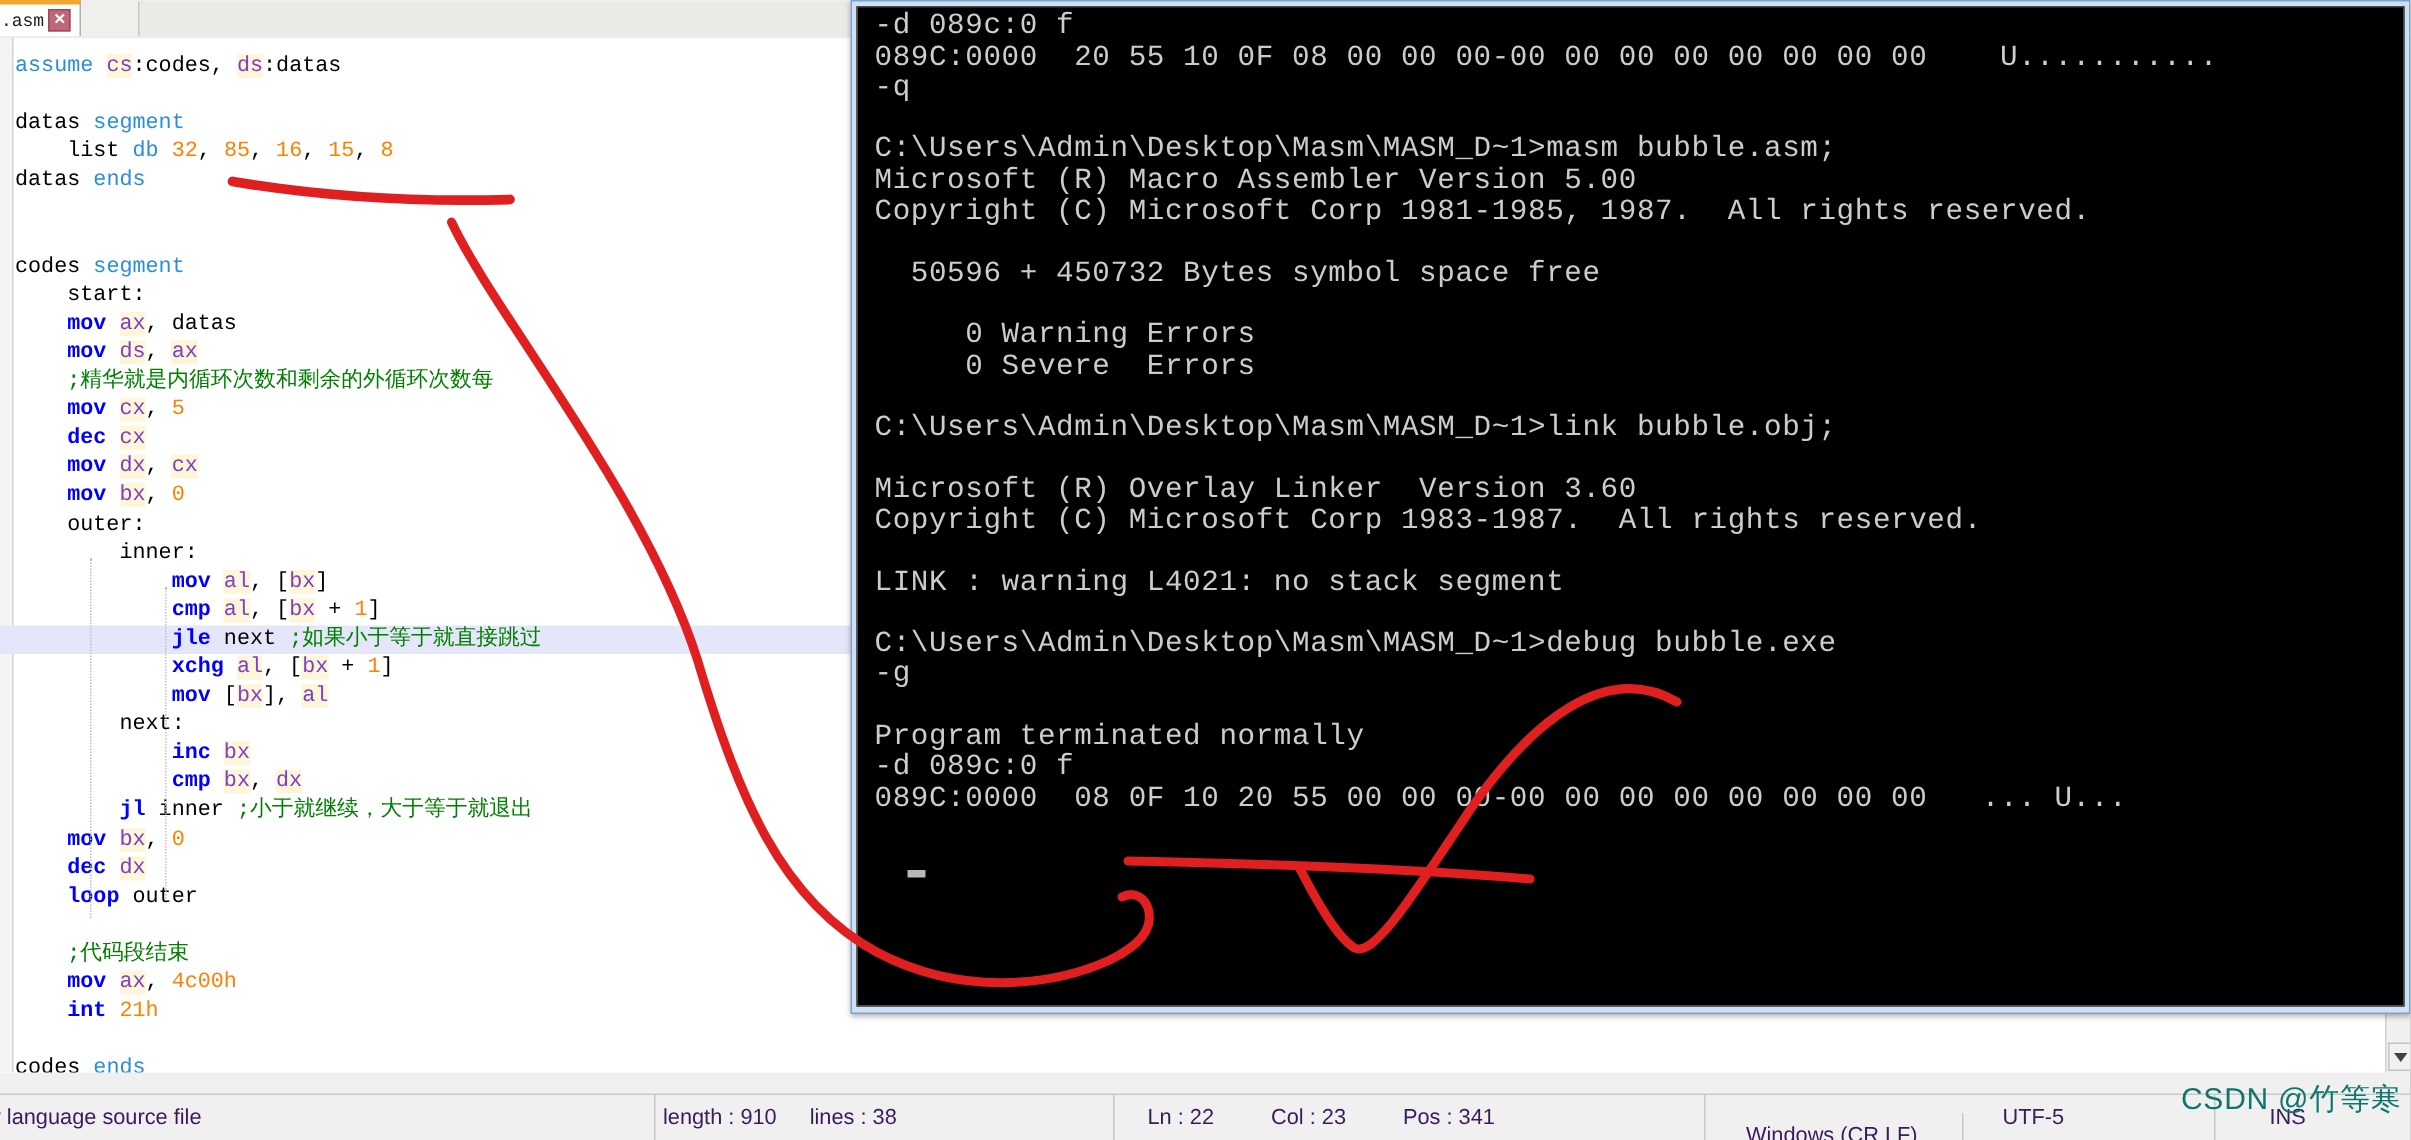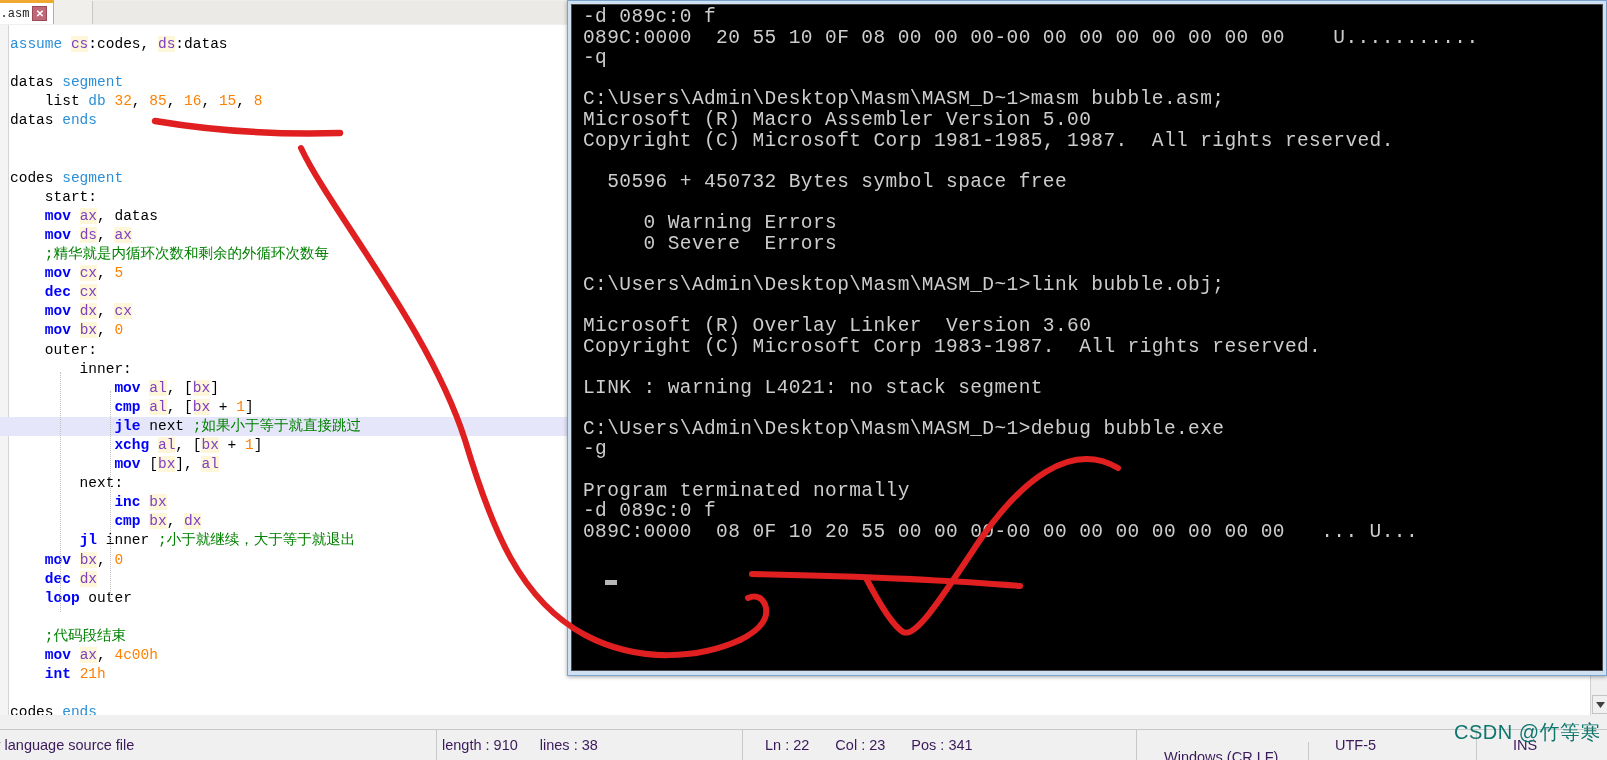--- a/index.html
+++ b/index.html
@@ -154,21 +154,21 @@
   .sb-cell {
     height: 30px;
     display: flex;
     align-items: center;
     border-right: 1px solid #c8c8c8;
     box-sizing: border-box;
   }
   #sb-doc   { width: 437px; padding-left: 0px; overflow: hidden; }
   #sb-doc span { margin-left: -18px; white-space: nowrap; }
   #sb-len   { width: 306px; padding-left: 5px; gap: 22px; }
-  #sb-pos   { width: 394px; padding-left: 22px; gap: 26px; }
+  #sb-pos   { width: 394px; padding-left: 22px; gap: 38px; }
   #sb-eol   { width: 172px; padding-left: 27px; margin-top: 23px; }
   #sb-enc   { width: 168px; padding-left: 26px; }
   #sb-ins   { width: 130px; padding-left: 36px; border-right: none; }
 
   
   #watermark {
     position: absolute;
     right: 6px; bottom: 14px;
     font-size: 20px;
     color: #0f766e;

